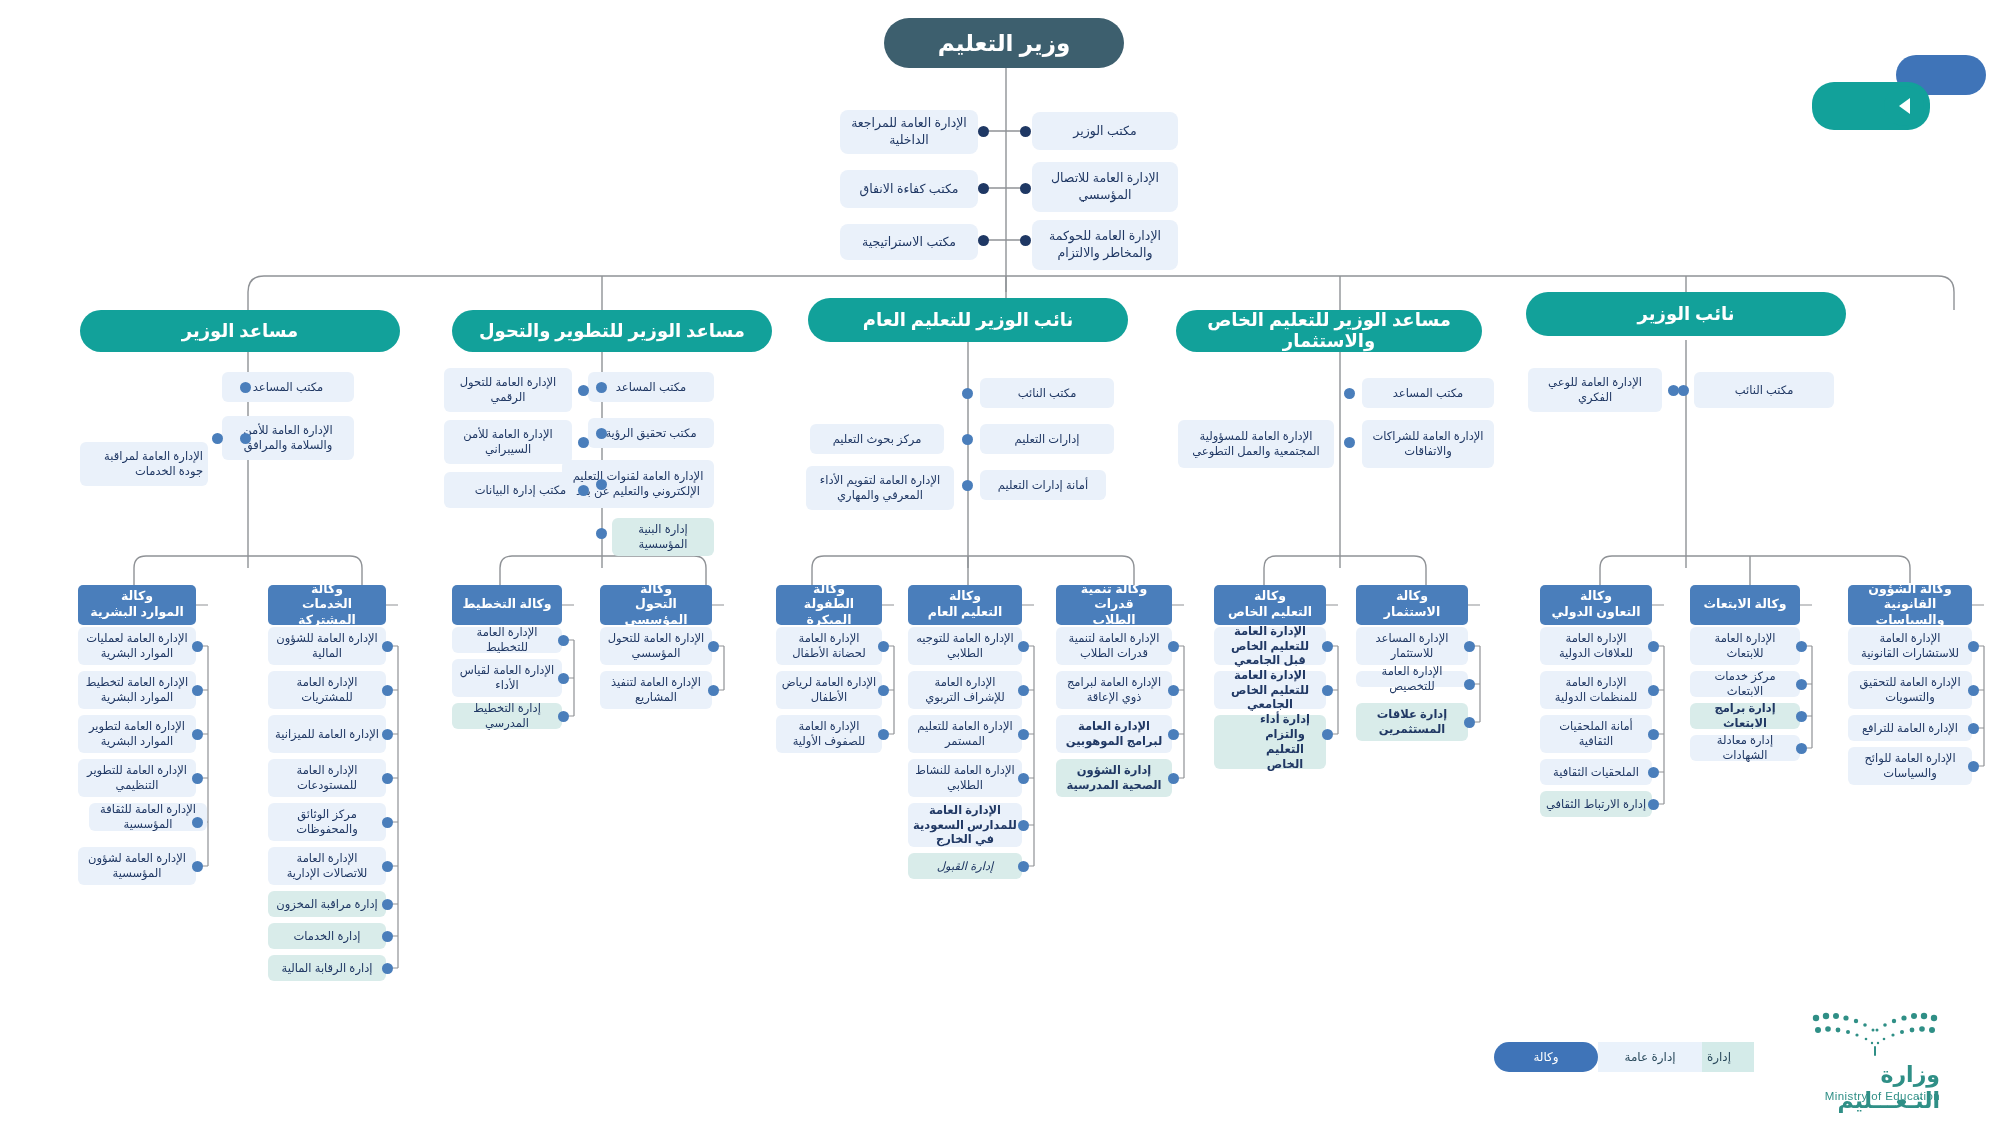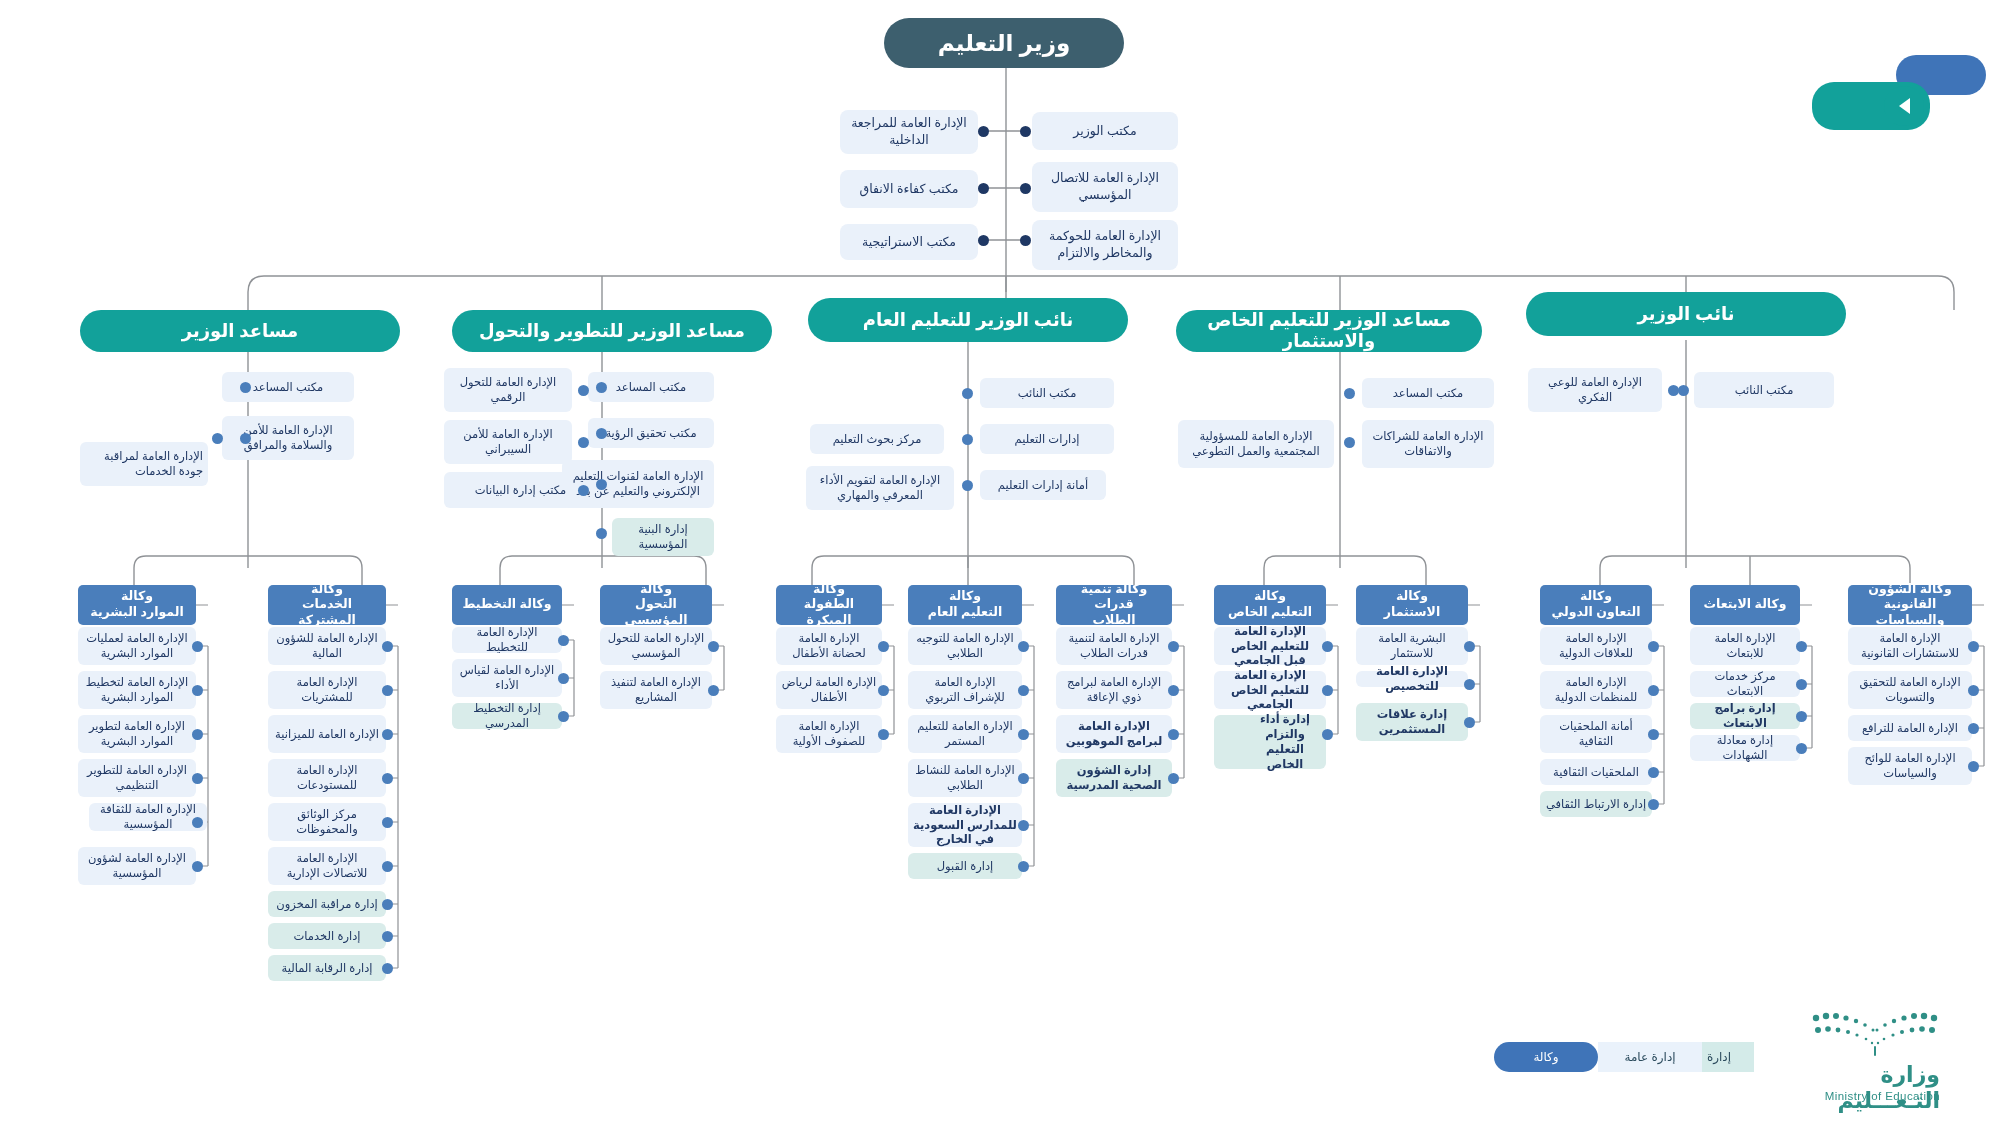--- a/index.html
+++ b/index.html
@@ -401,21 +401,21 @@
       </div>
       <div class="dot blue" style="left: 1018px; top: 728.5px;"></div>
       <div class="node gd" style="left: 908px; top: 759px; width: 114px; height: 38px;">
         <span>الإدارة العامة للنشاط الطلابي</span>
       </div>
       <div class="dot blue" style="left: 1018px; top: 772.5px;"></div>
       <div class="node gd b" style="left: 908px; top: 803px; width: 114px; height: 44px;">
         <span>الإدارة العامة للمدارس السعودية في الخارج</span>
       </div>
       <div class="dot blue" style="left: 1018px; top: 819.5px;"></div>
-      <div class="node dep" style="left: 908px; top: 853px; width: 114px; height: 26px;">
+      <div class="node dep" style="left: 908px; top: 853px; width: 114px; height: 26px; font-style: italic;">
         <span>إدارة القبول</span>
       </div>
       <div class="dot blue" style="left: 1018px; top: 860.5px;"></div>
       <div class="node agency" style="left: 1056px; top: 585px; width: 116px; height: 40px;">
         <span>وكالة تنمية قدرات</span>
         <span>الطلاب</span>
       </div>
       <div class="node gd" style="left: 1056px; top: 627px; width: 116px; height: 38px;">
         <span>الإدارة العامة لتنمية قدرات الطلاب</span>
       </div>
@@ -446,24 +446,24 @@
       <div class="dot blue" style="left: 1322px; top: 684.5px;"></div>
       <div class="node dep b" style="left: 1214px; top: 715px; width: 112px; height: 54px; padding-left: 35px;">
         <span>إدارة أداء والتزام التعليم الخاص</span>
       </div>
       <div class="dot blue" style="left: 1322px; top: 728.5px;"></div>
       <div class="node agency" style="left: 1356px; top: 585px; width: 112px; height: 40px;">
         <span>وكالة</span>
         <span>الاستثمار</span>
       </div>
       <div class="node gd" style="left: 1356px; top: 627px; width: 112px; height: 38px;">
-        <span>البشرية العامة للاستثمار</span>
+        <span>الإدارة المساعد للاستثمار</span>
       </div>
       <div class="dot blue" style="left: 1464px; top: 640.5px;"></div>
-      <div class="node gd" style="left: 1356px; top: 671px; width: 112px; height: 16px; font-weight: bold;">
+      <div class="node gd" style="left: 1356px; top: 671px; width: 112px; height: 16px;">
         <span>الإدارة العامة للتخصيص</span>
       </div>
       <div class="dot blue" style="left: 1464px; top: 678.5px;"></div>
       <div class="node dep b" style="left: 1356px; top: 703px; width: 112px; height: 38px;">
         <span>إدارة علاقات المستثمرين</span>
       </div>
       <div class="dot blue" style="left: 1464px; top: 716.5px;"></div>
       <div class="node agency" style="left: 1540px; top: 585px; width: 112px; height: 40px;">
         <span>وكالة</span>
         <span>التعاون الدولي</span>

